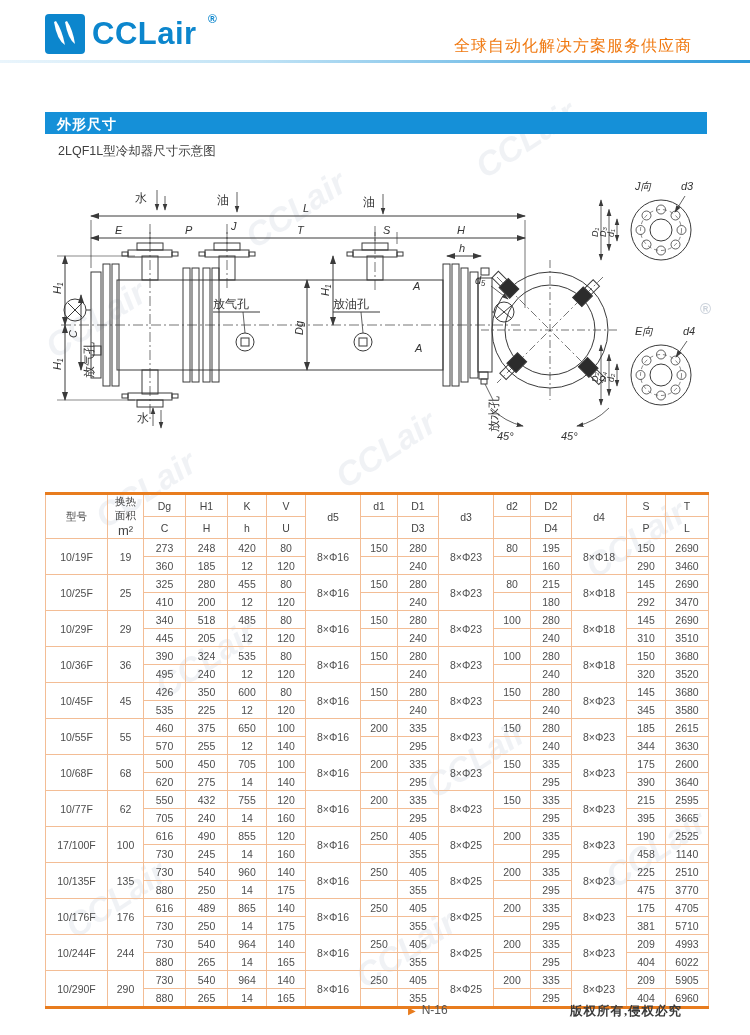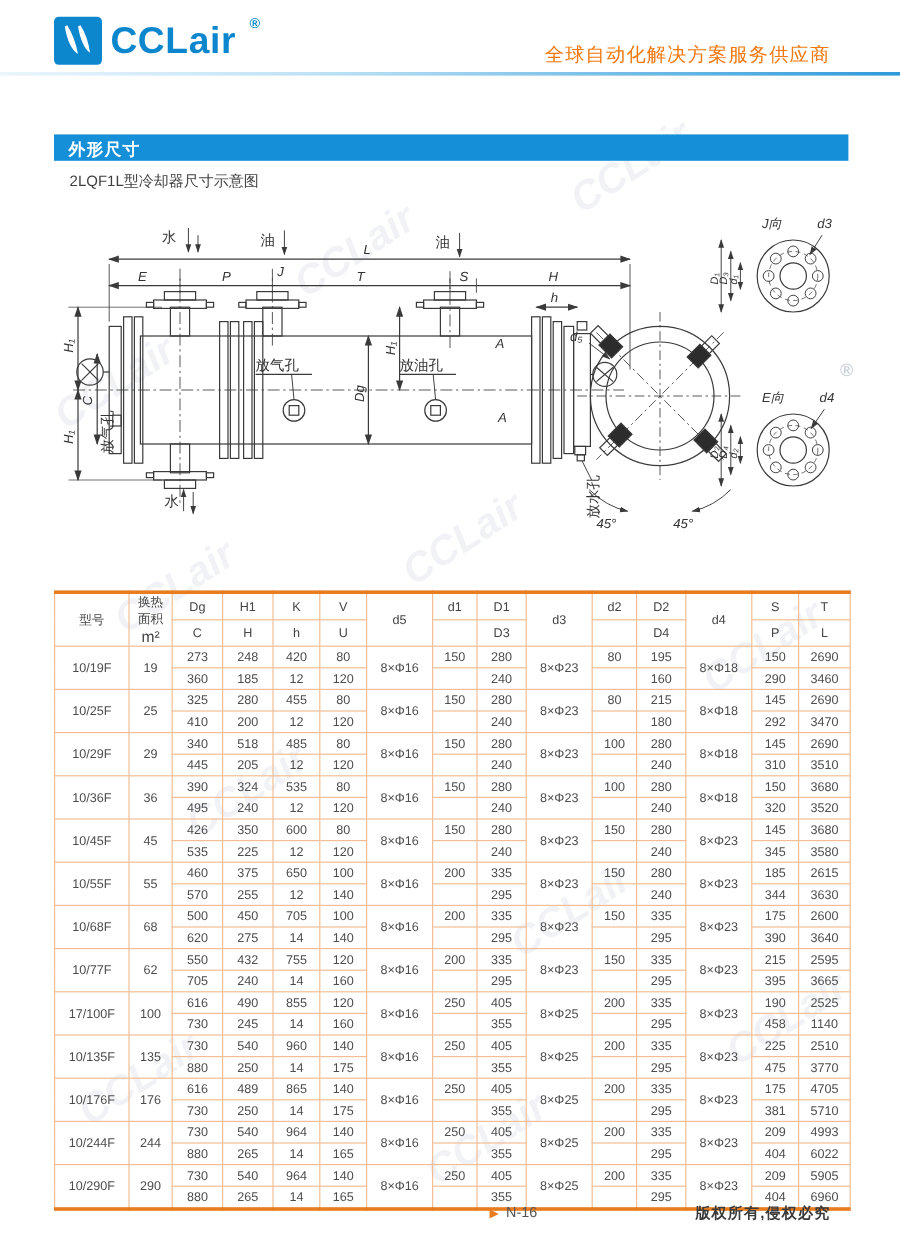--- a/index.html
+++ b/index.html
@@ -35,21 +35,21 @@
             width:664px;font-size:10.5px;color:#4d4d4d;
             border-top:3px solid #e87c1e;border-bottom:3px solid #e87c1e;}
   table.dim td,table.dim th{border:1px solid #f3bd95;text-align:center;vertical-align:middle;
             padding:0;height:17px;font-weight:normal;overflow:hidden;white-space:nowrap;}
   table.dim thead th{height:21px;color:#444;}
   .unit{font-size:13px;}
 
   
   .pagenum{left:372px;top:1003px;font-size:12px;color:#555;margin-left:36px;}
   .pagenum .tri{color:#e87c1e;font-size:10px;margin-right:6px;}
-  .copyright{right:58px;top:1003px;font-size:12.5px;font-weight:bold;color:#3a3a3a;letter-spacing:1px;}
+  .copyright{right:68px;top:1003px;font-size:12.5px;font-weight:bold;color:#3a3a3a;letter-spacing:1px;font-family:Liberation Serif, serif;}
 </style>
 </head>
 <body>
 
 <div class="wm" style="left:40px;top:300px">CCLair</div>
 <div class="wm" style="left:240px;top:190px">CCLair</div>
 <div class="wm" style="left:470px;top:120px">CCLair</div>
 <div class="wm" style="left:90px;top:470px">CCLair</div>
 <div class="wm" style="left:330px;top:430px">CCLair</div>
 <div class="wm" style="left:580px;top:520px">CCLair</div>

